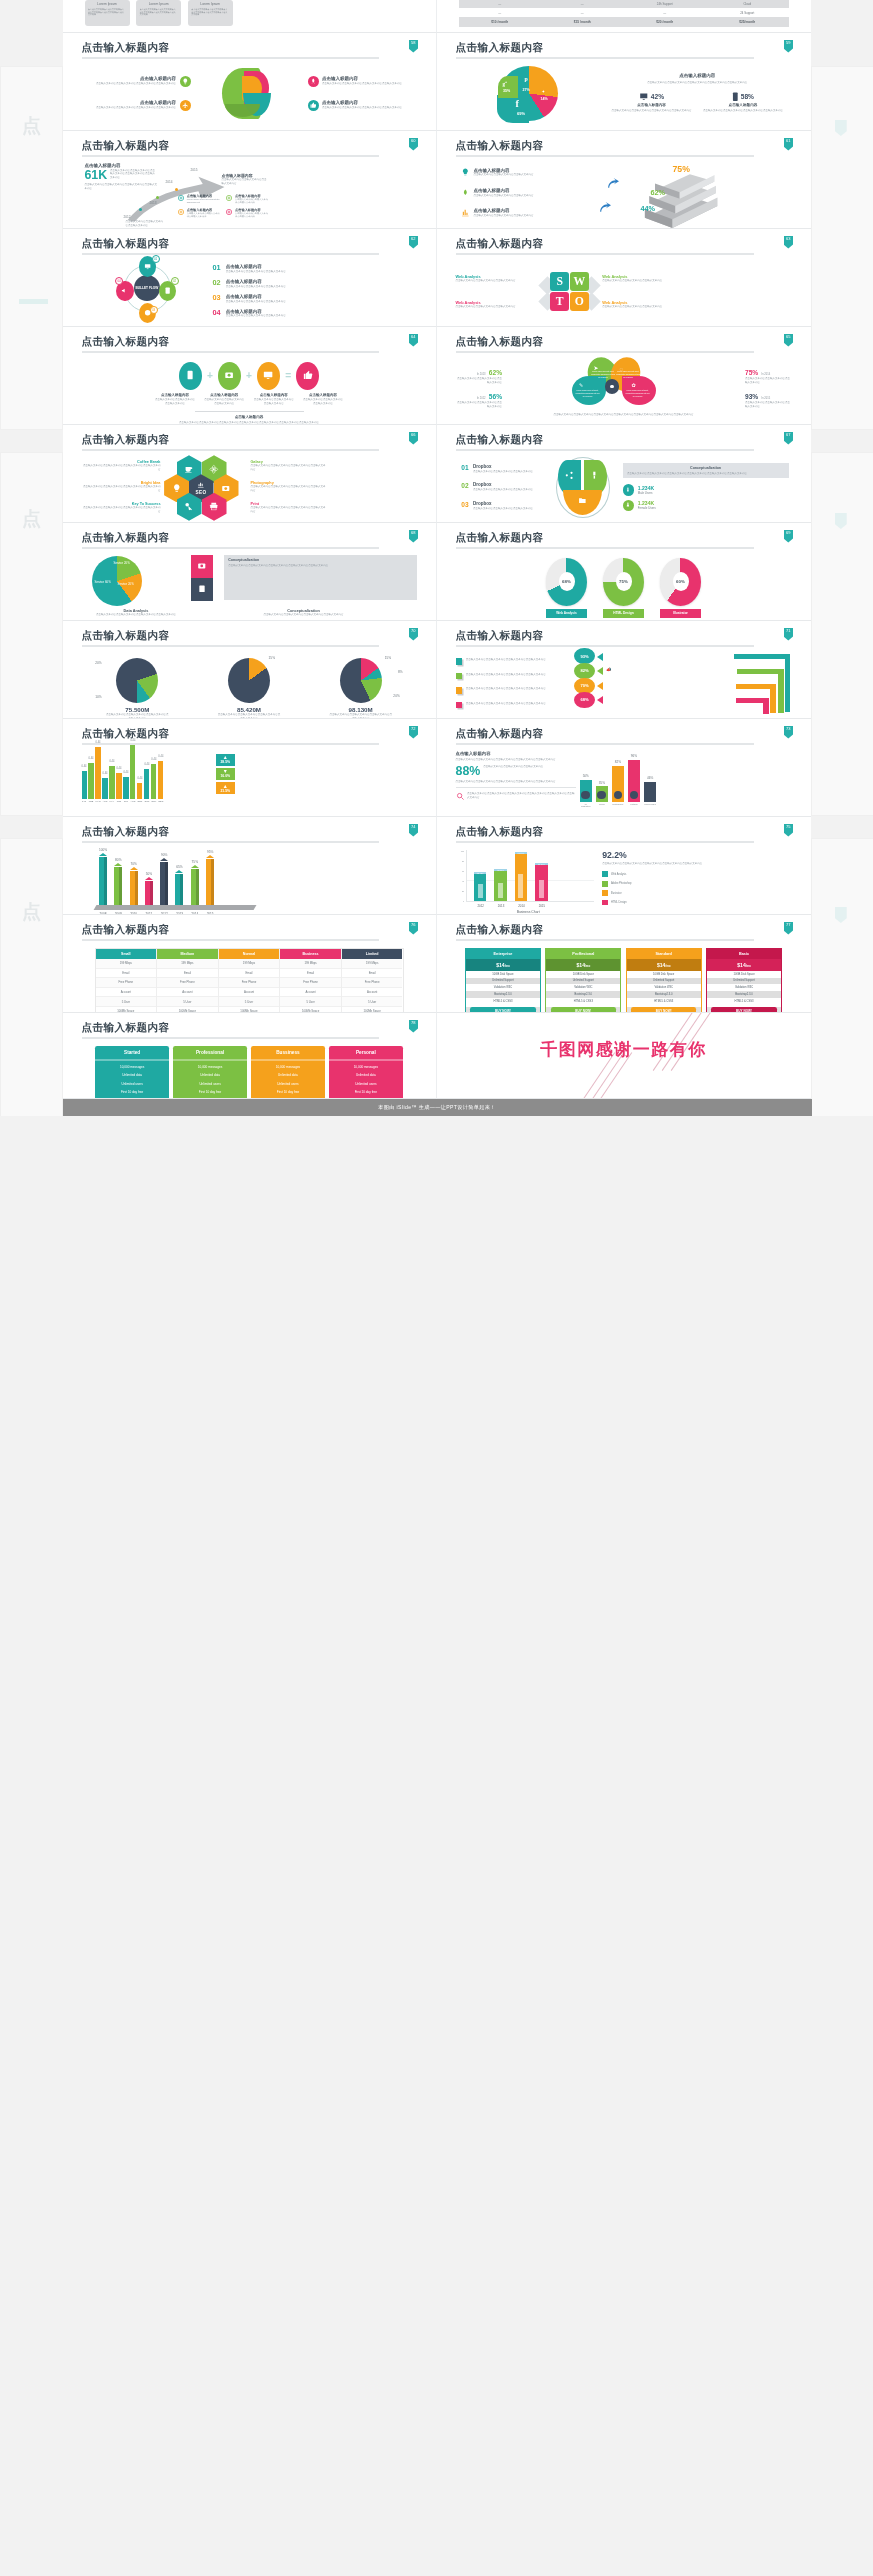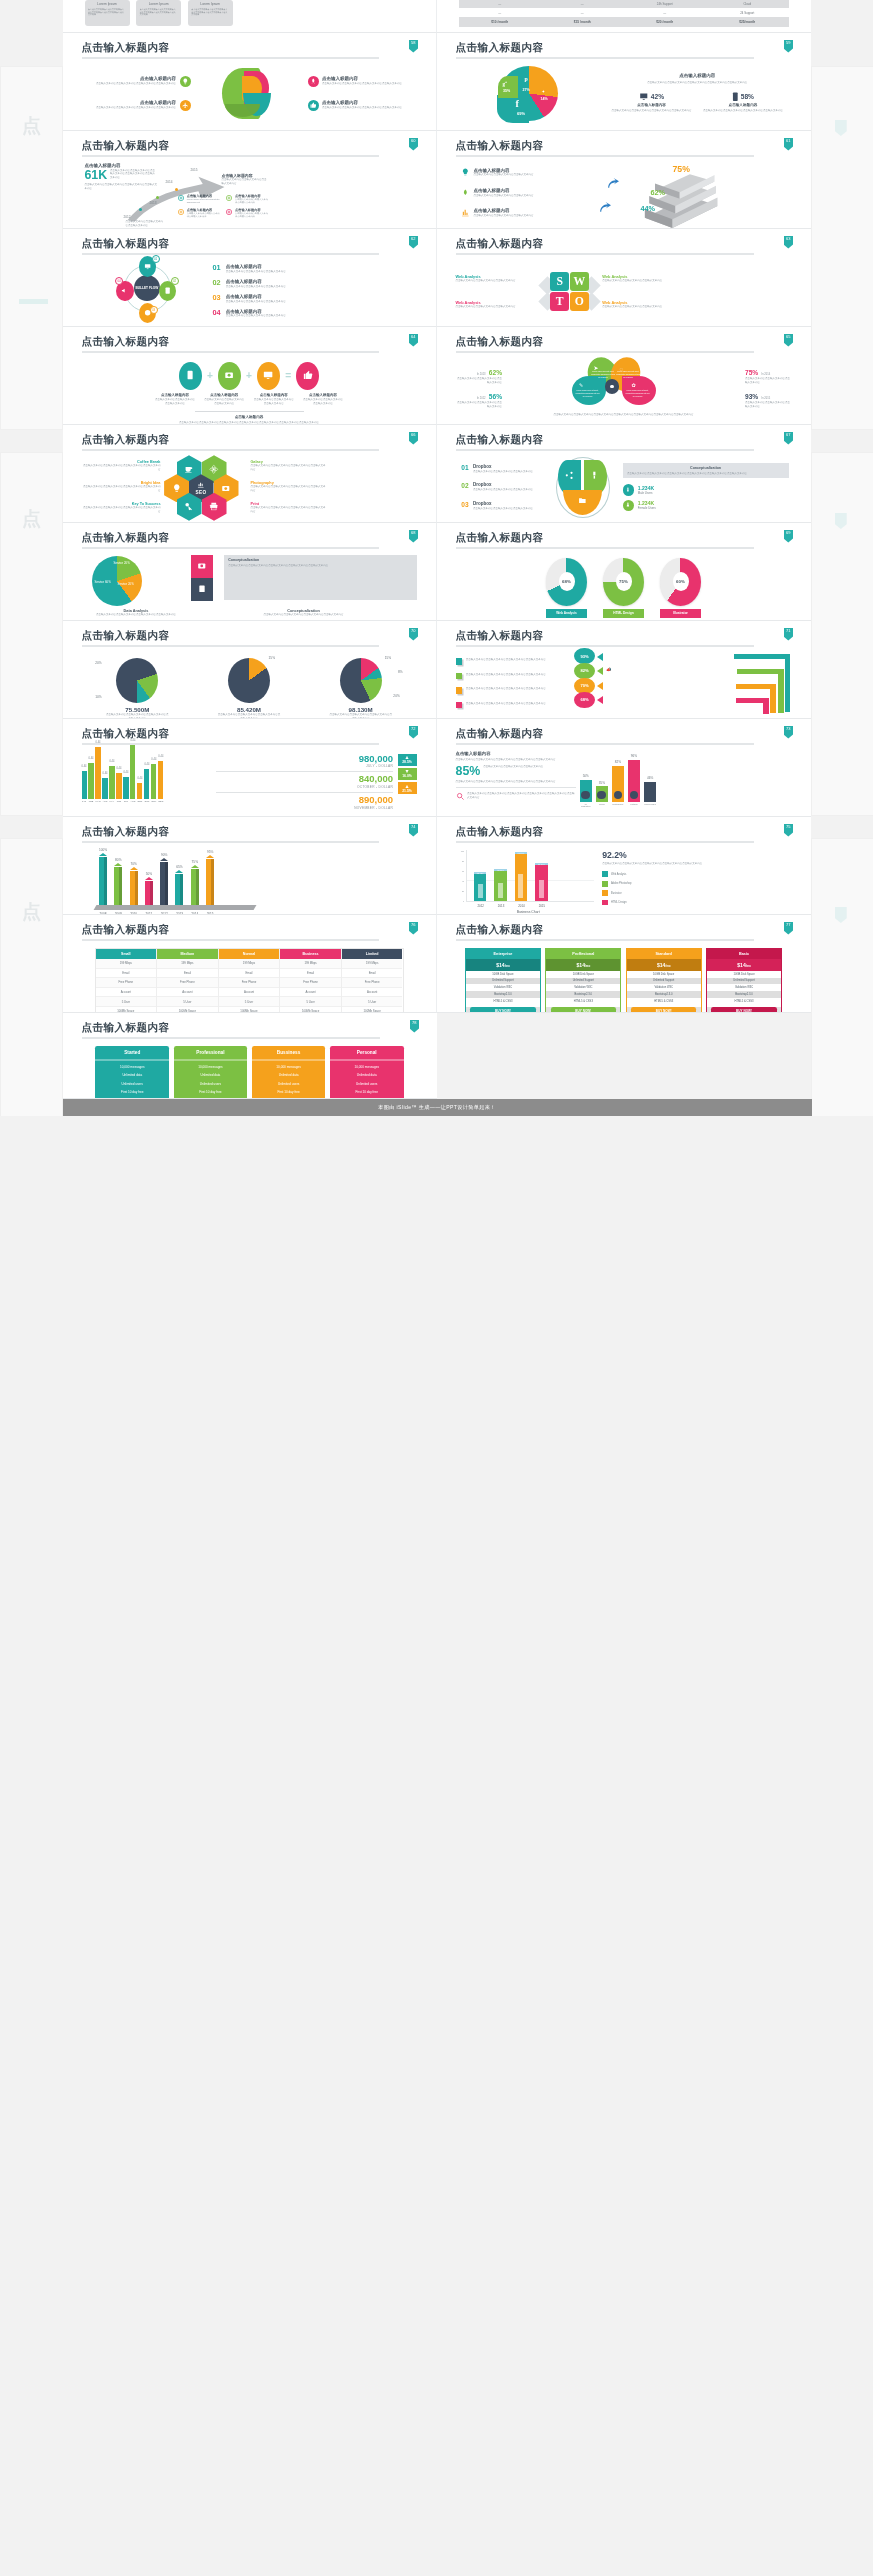--- a/index.html
+++ b/index.html
@@ -1089,36 +1089,20 @@
                   <i>JUN</i>
                   <i>JUL</i>
                   <i>AUG</i>
                   <i>SEP</i>
                   <i>OCT</i>
                   <i>NOV</i>
                   <i>DEC</i>
                 </div>
             </div>
             <div style="flex:1;display:flex;gap:4.4px;padding-left:7.3px;">
-              <div style="flex:1;">
-                <div style="text-align:right;">
-                  <div style="font-size:9.5px;font-weight:bold;color:#1fa9a2;line-height:1.1;">980,000</div>
-                  <div style="font-size:3.2px;color:#8c959b;letter-spacing:0.3px;">JULY - DOLLAR</div>
-                </div>
-                <div style="height:0.7px;background:#e0e3e5;margin:2.9px 0;"></div>
-                <div style="text-align:right;">
-                  <div style="font-size:9.5px;font-weight:bold;color:#7cc043;line-height:1.1;">840,000</div>
-                  <div style="font-size:3.2px;color:#8c959b;letter-spacing:0.3px;">OCTOBER - DOLLAR</div>
-                </div>
-                <div style="height:0.7px;background:#e0e3e5;margin:2.9px 0;"></div>
-                <div style="text-align:right;">
-                  <div style="font-size:9.5px;font-weight:bold;color:#f5a11c;line-height:1.1;">890,000</div>
-                  <div style="font-size:3.2px;color:#8c959b;letter-spacing:0.3px;">NOVEMBER - DOLLAR</div>
-                </div>
-              </div>
               <div style="width:19px;display:flex;flex-direction:column;gap:2.2px;">
                 <div style="background:#1fa9a2;color:#fff;text-align:center;padding:1.5px 0;">
                   <div style="font-size:5.1px;line-height:1;">▲</div>
                   <div style="font-size:3.4px;font-weight:bold;">28.5%</div>
                   </div>
                 <div style="background:#7cc043;color:#fff;text-align:center;padding:1.5px 0;">
                   <div style="font-size:5.1px;line-height:1;">▼</div>
                   <div style="font-size:3.4px;font-weight:bold;">16.0%</div>
                   </div>
                 <div style="background:#f5a11c;color:#fff;text-align:center;padding:1.5px 0;">
@@ -1135,21 +1119,21 @@
             <div class="sl-title">点击输入标题内容</div>
           <div class="sl-rule"></div>
           <div class="badge">73</div>
           </div>
         <div class="body">
           <div style="display:flex;height:67px;padding-top:2.9px;">
             <div style="width:120px;">
               <div class="t-h" style="font-size:4.4px;">点击输入标题内容</div>
               <div class="t-p" style="margin-top:1.5px;">点击输入文本内容点击输入文本内容点击输入文本内容点击输入文本内容点击输入文本内容</div>
               <div style="display:flex;gap:2.9px;margin-top:3.6px;align-items:flex-start;">
-                <div style="font-size:12.4px;font-weight:bold;color:#1fa9a2;line-height:1;">85%</div>
+                <div style="font-size:12.4px;font-weight:bold;color:#1fa9a2;line-height:1;">88%</div>
                 <div class="t-p" style="flex:1;">点击输入文本内容点击输入文本内容点击输入文本内容</div>
               </div>
               <div class="t-p" style="margin-top:2.2px;">点击输入文本内容点击输入文本内容点击输入文本内容点击输入文本内容点击输入文本内容</div>
               <div style="height:0.7px;background:#e0e3e5;margin:3.6px 0;"></div>
               <div style="display:flex;gap:2.9px;">
                 <svg width="8.7" height="8.7" viewBox="0 0 24 24" fill="none" stroke="#e8336d" stroke-width="2">
                     <circle cx="10" cy="10" r="6"></circle>
                     <line x1="15" y1="15" x2="21" y2="21"></line>
                   </svg>
                 <div class="t-p" style="flex:1;">点击输入文本内容点击输入文本内容点击输入文本内容点击输入文本内容点击输入文本内容点击输入文本内容</div>
@@ -1509,19 +1493,32 @@
                 <div class="pi">10,000 messages</div>
                 <div class="pi">Unlimited data</div>
                 <div class="pi">Unlimited users</div>
                 <div class="pi">First 10 day free</div>
                 <div class="btn" style="color: rgb(232, 51, 109);">Get this Plan</div>
               </div>
             </div>
 
         </div>
       </div>
+      <div class="slide h-tail">
+        <div style="position:relative;height:100%;overflow:hidden;">
+          <div class="diag" style="left:240px;top:-22px;height:87px;"></div>
+          <div class="diag" style="left:249px;top:-22px;height:87px;"></div>
+          <div class="diag" style="left:258px;top:-22px;height:87px;"></div>
+          <div class="diag" style="left:153px;top:32px;height:87px;"></div>
+          <div class="diag" style="left:162px;top:32px;height:87px;"></div>
+          <div class="diag" style="left:170px;top:32px;height:87px;"></div>
+          <div style="position:absolute;left:0;right:0;top:25px;text-align:center;">
+            <div class="thanks">千图网感谢一路有你</div>
+          </div>
+        </div>
+      </div>
     </div>
 
   </div>
 
   <div class="footer">本图由 iSlide™ 生成——让PPT设计简单起来！</div>
 </div>
 
 
 </body></html>

